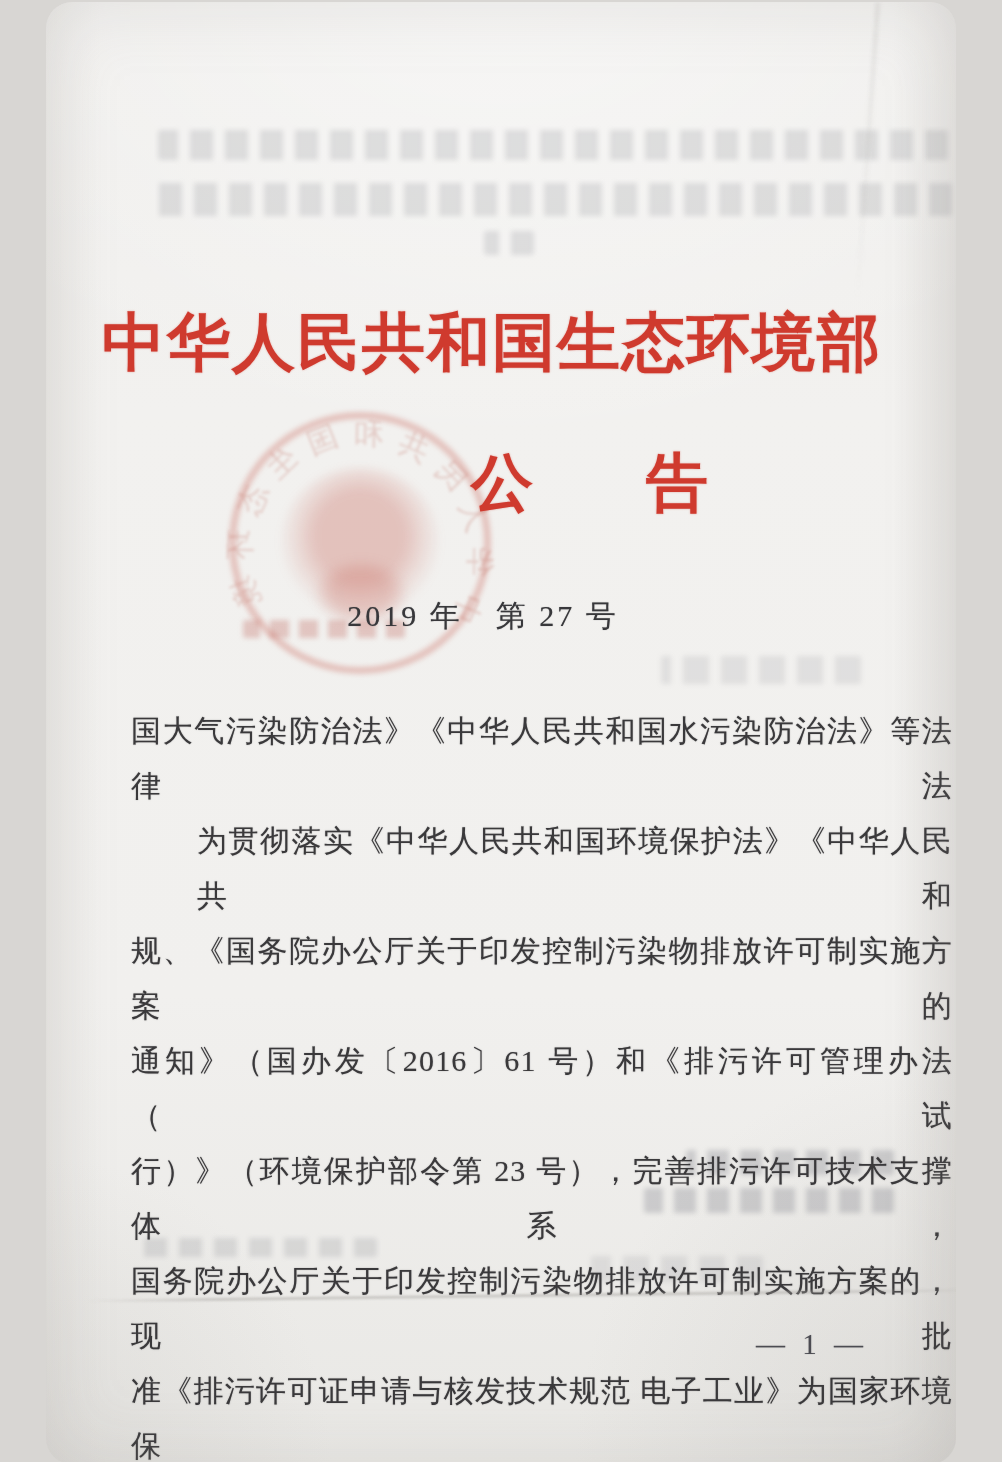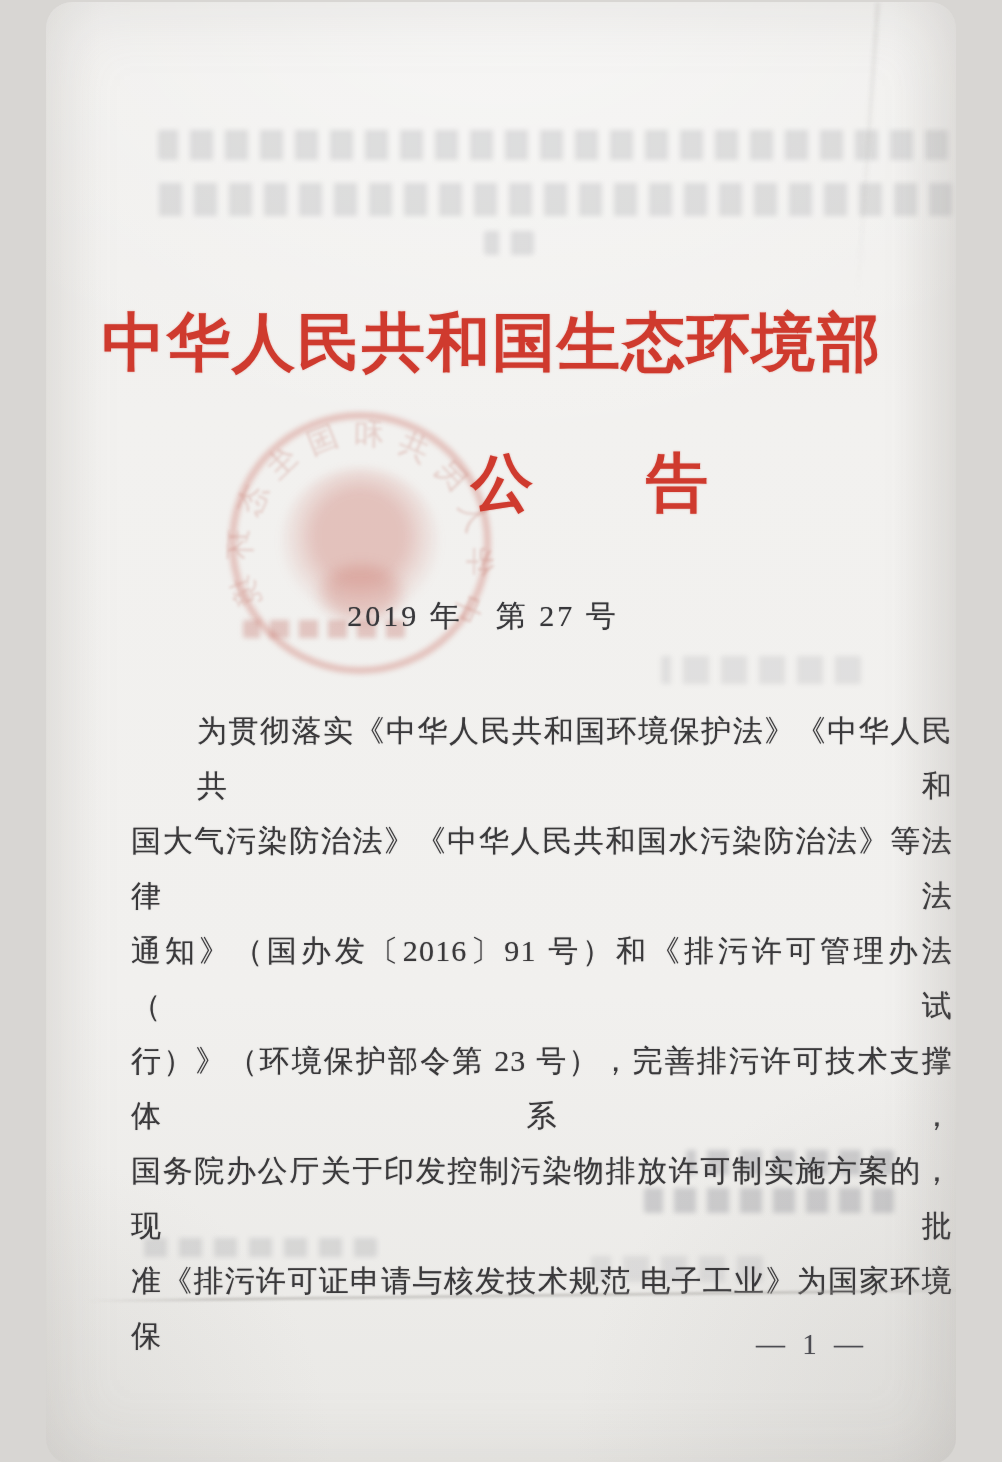--- a/index.html
+++ b/index.html
@@ -105,23 +105,24 @@
     <div class="bleed bleed-red" style="left:14px;top:208px;width:162px;height:18px;"></div>
   </div>
 
   <div class="title">中华人民共和国生态环境部</div>
   <span class="notice-char" style="left:425px;">公</span>
   <span class="notice-char" style="left:600px;">告</span>
 
   <div class="issue-line">2019 年　第 27 号</div>
 
   <div class="body-block">
+    <div class="bline fill">国大气污染防治法》《中华人民共和国水污染防治法》等法律法</div>
     <div class="bline fill ind-2">为贯彻落实《中华人民共和国环境保护法》《中华人民共和</div>
-    <div class="bline fill">国大气污染防治法》《中华人民共和国水污染防治法》等法律法</div>
-    <div class="bline fill">通知》（国办发〔2016〕91 号）和《排污许可管理办法（试</div>
+    <div class="bline fill">规、《国务院办公厅关于印发控制污染物排放许可制实施方案的</div>
+    <div class="bline fill">通知》（国办发〔2016〕61 号）和《排污许可管理办法（试</div>
     <div class="bline fill">行）》（环境保护部令第 23 号），完善排污许可技术支撑体系，</div>
     <div class="bline fill">国务院办公厅关于印发控制污染物排放许可制实施方案的，现批</div>
     <div class="bline fill">准《排污许可证申请与核发技术规范 电子工业》为国家环境保</div>
 
   </div>
 
   <div class="page-num">— 1 —</div>
 
   <div class="crease"></div>
   <div class="crease2"></div>

